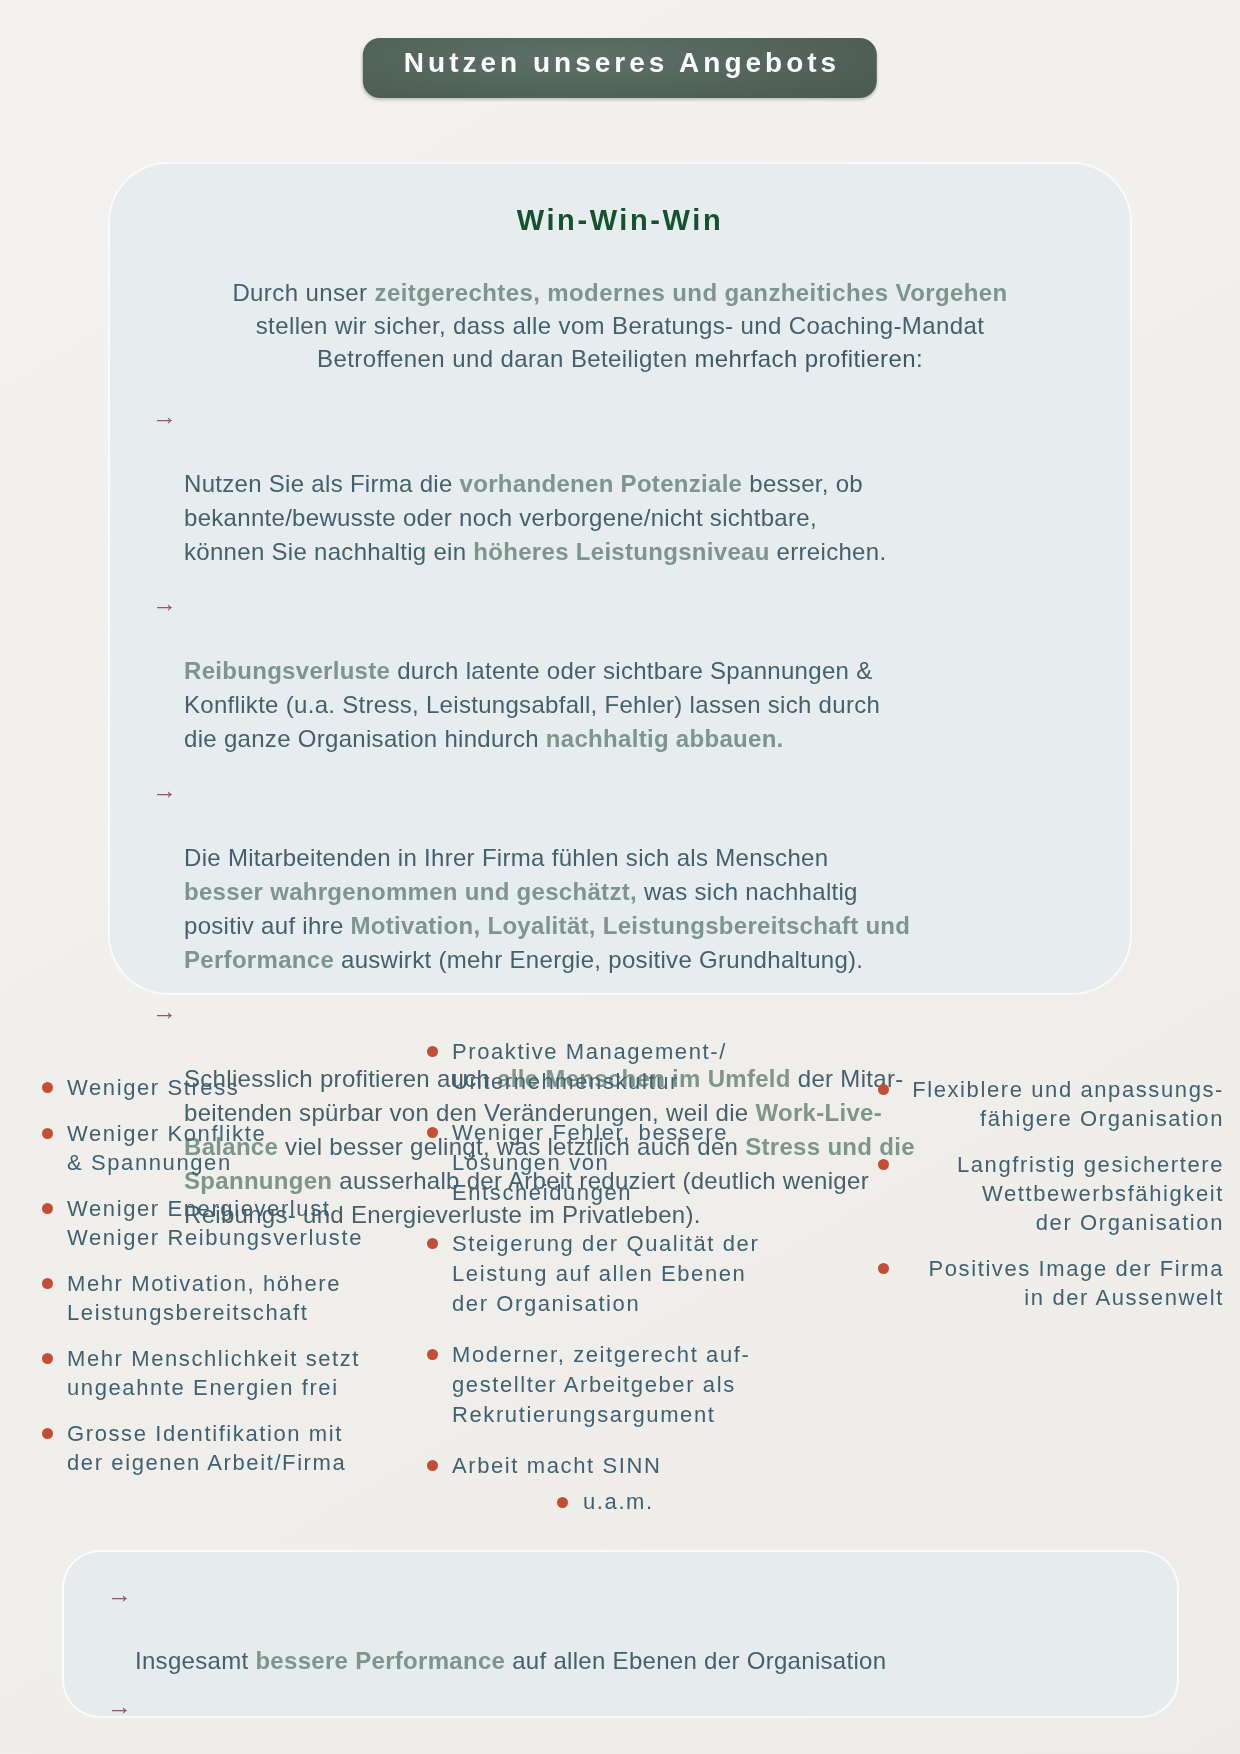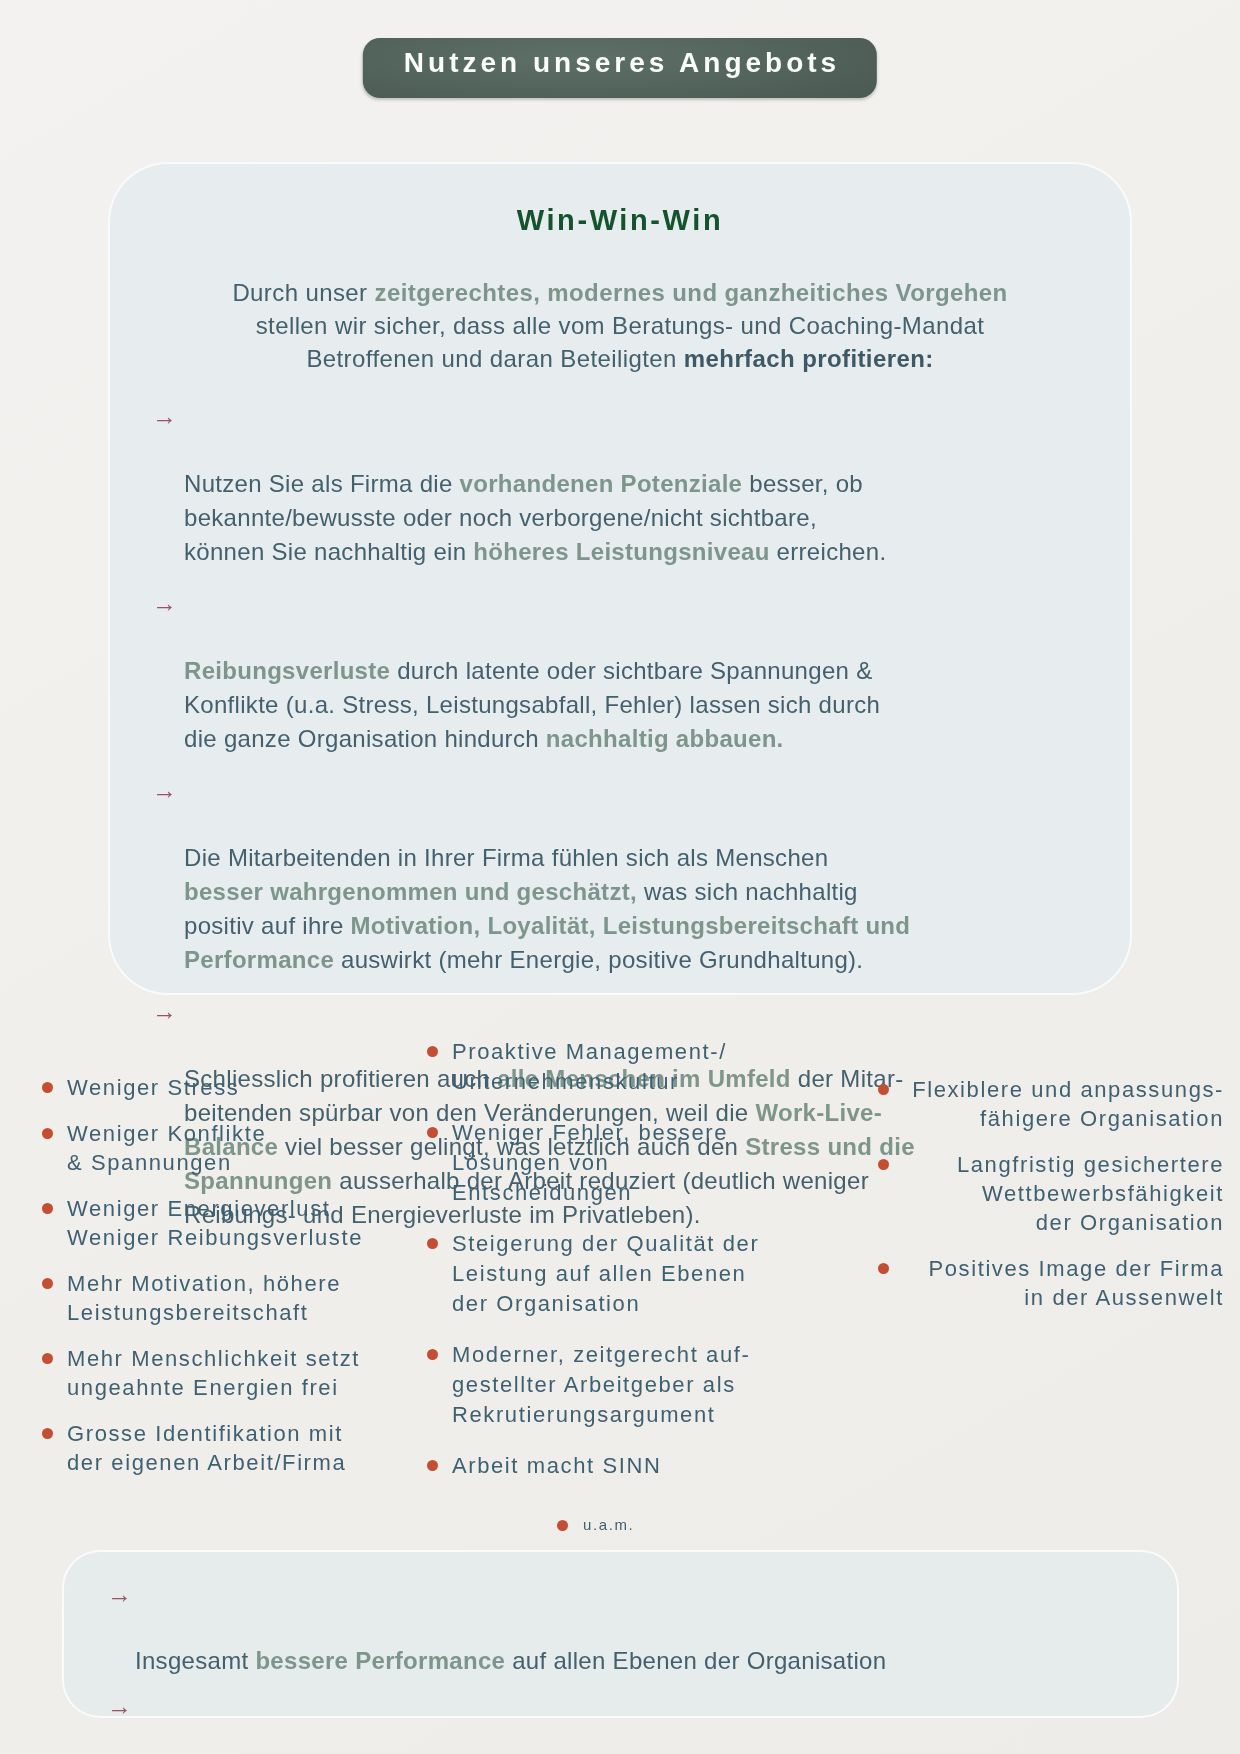--- a/index.html
+++ b/index.html
@@ -49,40 +49,39 @@
     position:relative; width:880px; padding-left:32px; margin-bottom:17px;
     font-size:24px; line-height:34px; letter-spacing:0.3px;
     color:#44606d; white-space:pre-line;
   }
 
   .arrow {
     position:absolute; left:0; top:0;
     color:#9d5164; font-size:25px; font-weight:bold;
   }
   .seg-gb { color:#7d958b; font-weight:bold; }
-  .seg-db { color:#3e5966; font-weight:bold; }
+  .seg-db { color:#3e5966; font-weight:normal; }
 
   
   .col { position:absolute; list-style:none; color:#3f6071; font-size:22px; letter-spacing:1.6px; }
   .col li { position:relative; padding-left:29px; margin-bottom:17px; line-height:29px; white-space:pre-line; }
   .col-mid li { line-height:30px; margin-bottom:21px; }
   .dot {
     position:absolute; left:4px; top:9px;
     width:11px; height:11px; border-radius:50%;
     background:#c34e33;
   }
   .col-left  { left:38px;  top:1073px; width:345px; }
   .col-mid   { left:423px; top:1037px; width:355px; }
   .col-right { left:874px; top:1075px; width:350px;text-align:right; }
 
   .uam {
     position:absolute; left:557px; top:1489px;
-    padding-left:26px; font-size:15px; letter-spacing:1.6px; line-height:26px;
+    padding-left:26px; font-size:22px; letter-spacing:1.6px; line-height:26px;
     color:#3f6071;
-    margin-top:23px;
   }
   .uam .dot { top:8px; left:0; }
 
   
   .summary-box {
     position:absolute; left:62px; top:1550px; width:1117px; height:168px;
     background:#e6ebec;
     border:2px solid rgba(255,255,255,0.8);
     border-radius:38px;
   }

